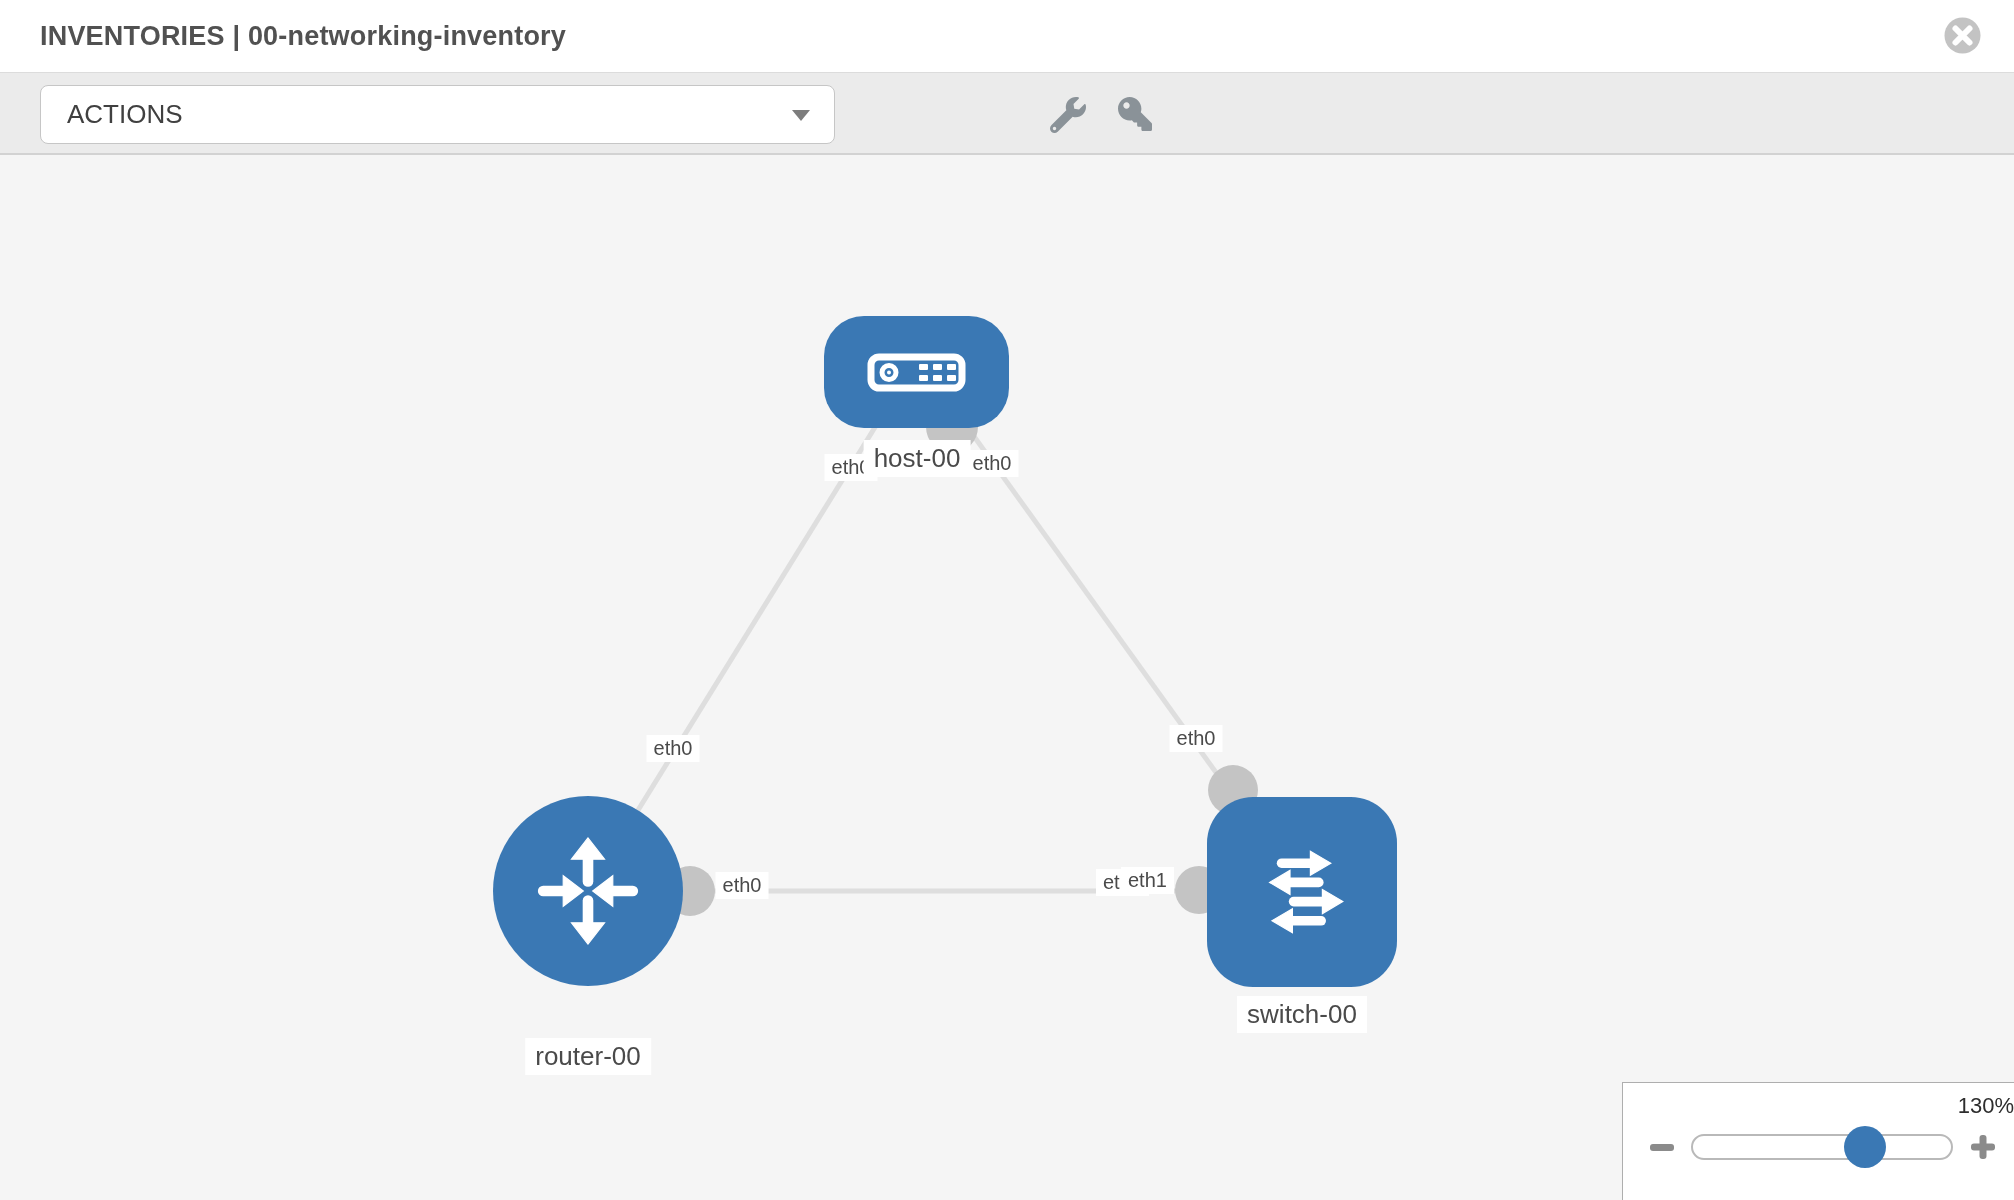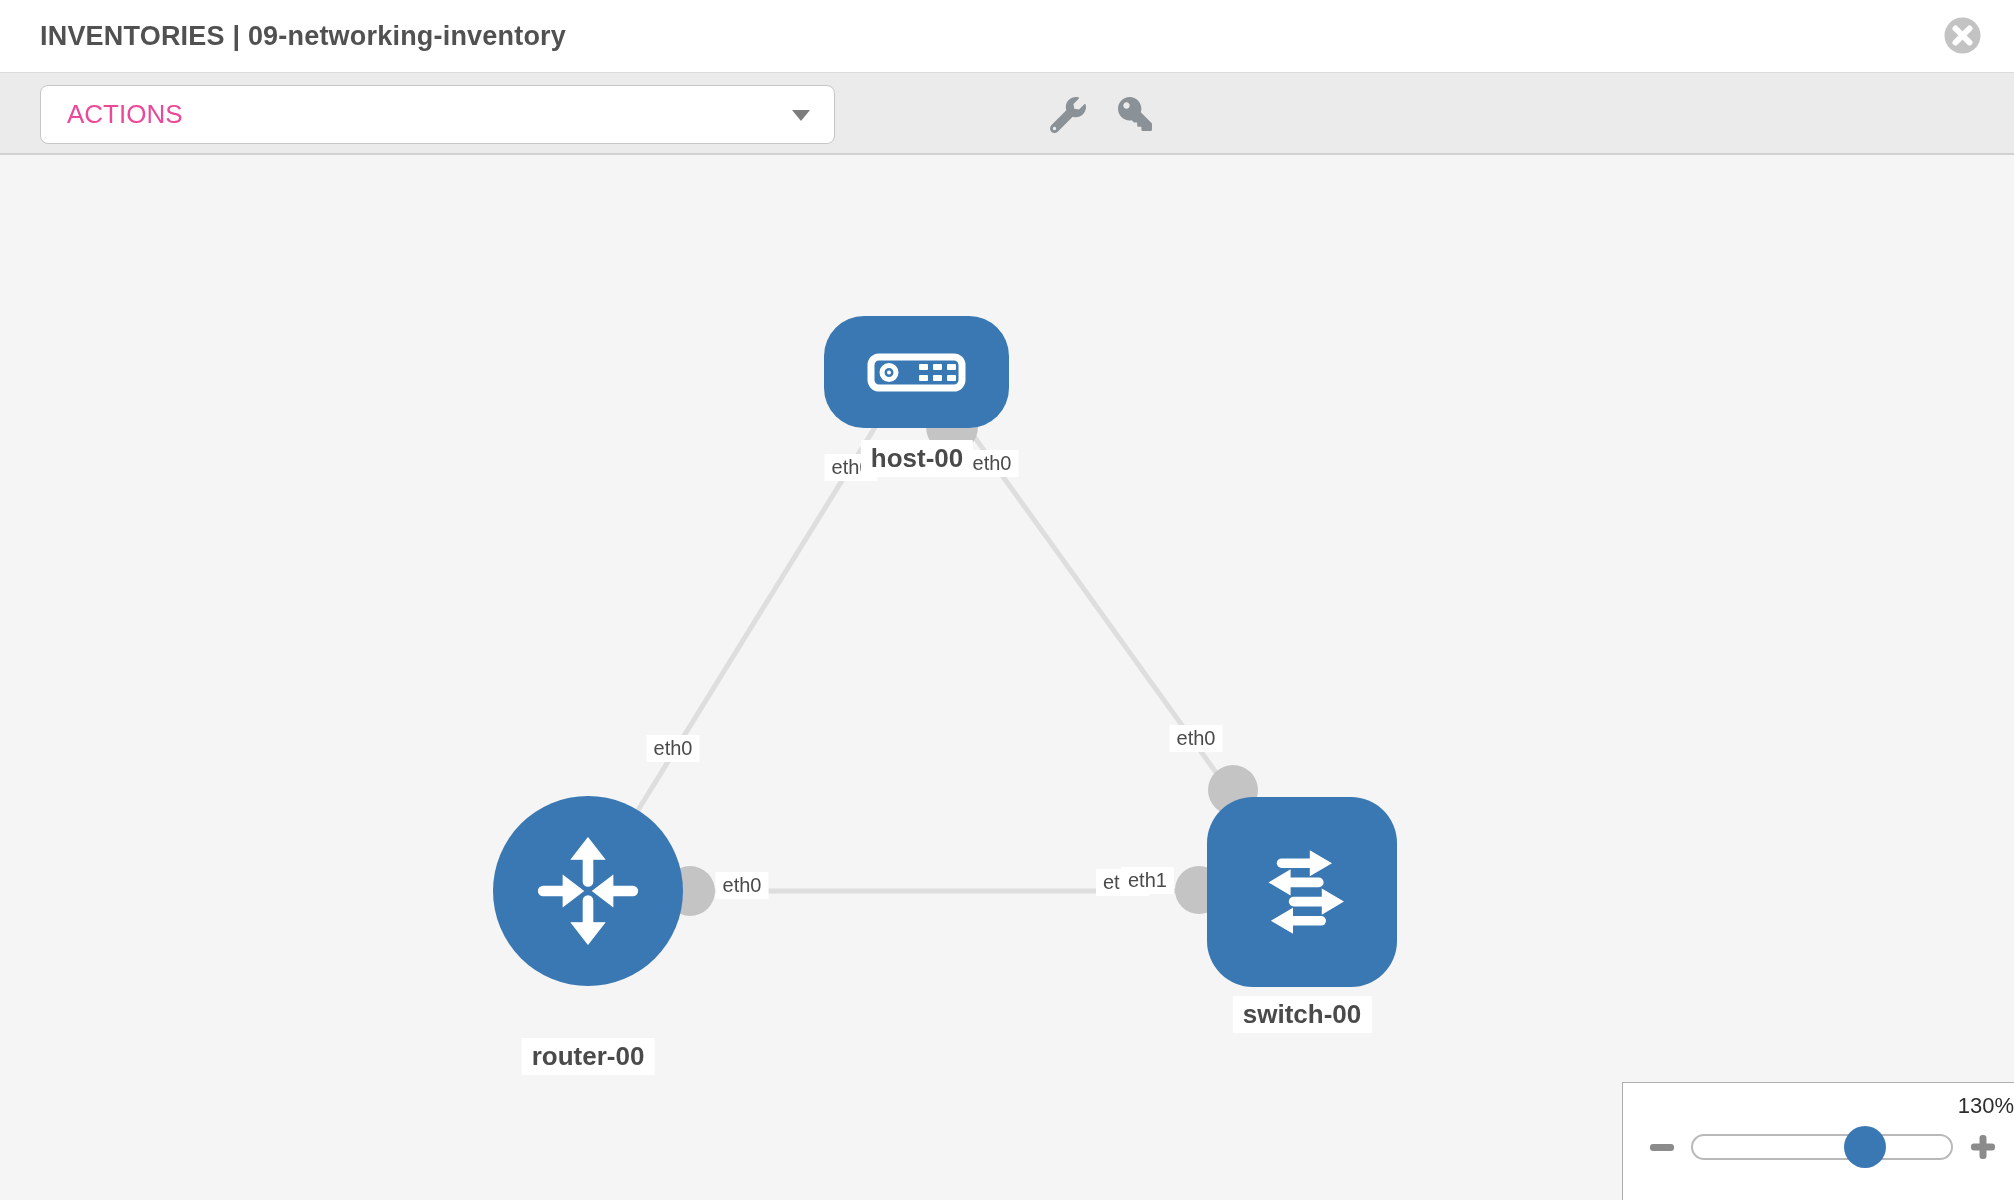--- a/index.html
+++ b/index.html
@@ -11,21 +11,21 @@
   .hdr-title { position:absolute; left:40px; top:0; line-height:72px;
                font-size:27px; font-weight:700; color:#515151; letter-spacing:.2px; }
   .close-btn { position:absolute; right:33px; top:17px; width:37px; height:37px; cursor:pointer; }
 
   
   .toolbar { position:relative; height:83px; background:#ebebeb;
              border-top:1px solid #dcdcdc; border-bottom:2px solid #d2d2d2; }
   .select { position:absolute; top:12px; height:59px; background:#fff;
             border:1px solid #c6c6c6; border-radius:8px; display:flex;
             align-items:center; cursor:pointer; }
-  .select .sel-label { margin-left:26px; font-size:26px; color:#ec4899; }
+  .select .sel-label { margin-left:26px; font-size:26px; color:#404040; }
   .caret { position:absolute; right:24px; top:50%; margin-top:-5px; width:0; height:0;
            border-left:9px solid transparent; border-right:9px solid transparent;
            border-top:11px solid #7d7d7d; }
   .sel-actions { left:40px; width:795px; }
   .sel-search  { left:1183px; width:785px; }
   .tool-ic { position:absolute; top:24px; width:36px; height:36px; cursor:pointer; }
   .tool-ic.wrench { left:1050px; }
   .tool-ic.key    { left:1118px; }
 
   
@@ -33,21 +33,21 @@
   .links-svg { position:absolute; left:0; top:0; z-index:1; }
 
   .node { position:absolute; z-index:4; background:#3a78b4; display:flex;
           align-items:center; justify-content:center; cursor:pointer; }
   .node-host   { left:824px; top:161px; width:185px; height:112px; border-radius:40px; }
   .node-router { left:493px; top:641px; width:190px; height:190px; border-radius:50%; }
   .node-switch { left:1207px; top:642px; width:190px; height:190px; border-radius:46px; }
 
   .node-label { position:absolute; z-index:6; transform:translateX(-50%);
                 background:#fff; color:#4a4a4a; font-size:26px; padding:3px 10px;
-                white-space:nowrap;font-weight:bold; }
+                white-space:nowrap; }
   .lbl-host   { left:917px; top:285px; }
   .lbl-router { left:588px; top:883px; }
   .lbl-switch { left:1302px; top:841px;text-align:center; }
 
   .iface-label { position:absolute; z-index:6; background:#fff; color:#4a4a4a;
                  font-size:20px; padding:2px 7px; white-space:nowrap; }
   .if-center { transform:translateX(-50%); }
   .if-1 { left:673px; top:580px; }   
   .if-2 { left:851px; top:299px; }   
   .if-4 { left:992px; top:295px; }   
@@ -66,21 +66,21 @@
                 background:#fff; border:2px solid #b9b9b9; border-radius:14px; cursor:pointer; }
   .zoom-thumb { position:absolute; left:151px; top:-10px; width:42px; height:42px;
                 border-radius:50%; background:#3a78b4; cursor:grab; }
 </style>
 </head>
 <body>
 
 <div>
 
   <header class="hdr">
-    <h1 class="hdr-title">INVENTORIES | 09-networking-inventory</h1>
+    <h1 class="hdr-title">INVENTORIES | 00-networking-inventory</h1>
     <div class="close-btn">
       <svg width="37" height="37" viewBox="0 0 37 37">
         <circle cx="18.5" cy="18.5" r="18" fill="#c3c3c3"></circle>
         <path d="M11.5 11.5 L25.5 25.5 M25.5 11.5 L11.5 25.5" stroke="#fff" stroke-width="6" stroke-linecap="round"></path>
       </svg>
     </div>
   </header>
 
   <div class="toolbar">
     <div class="select sel-actions">

